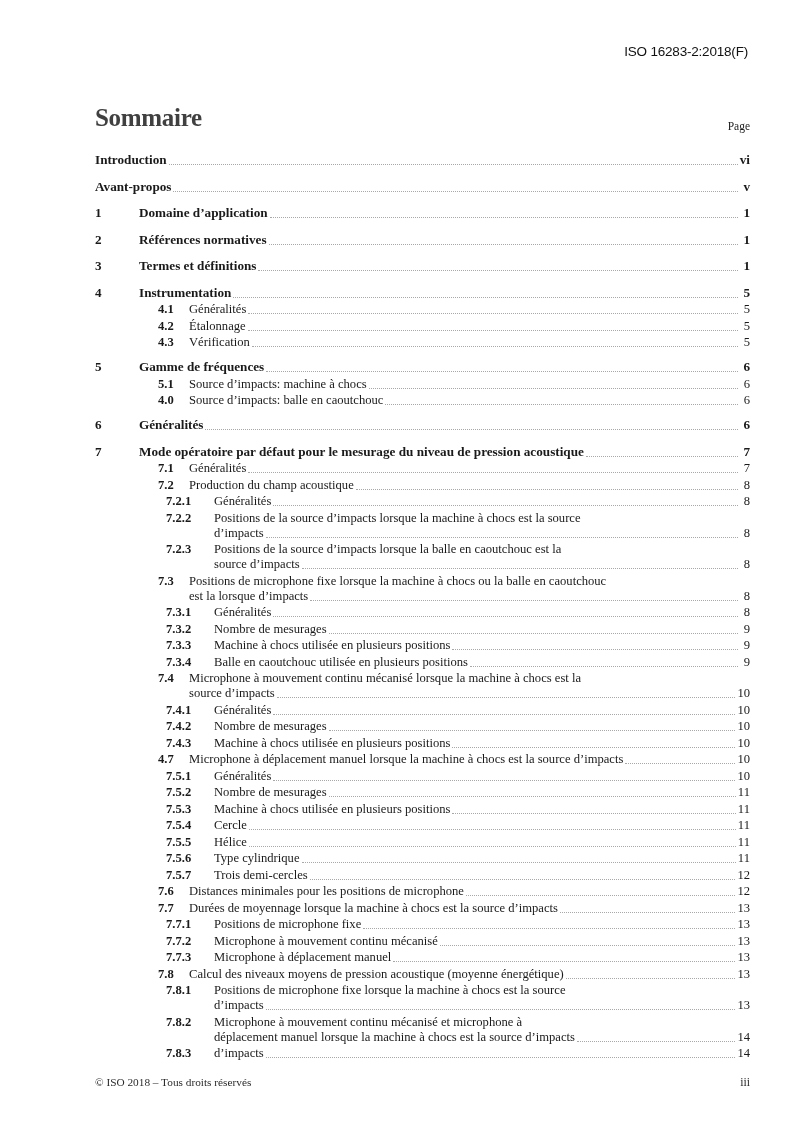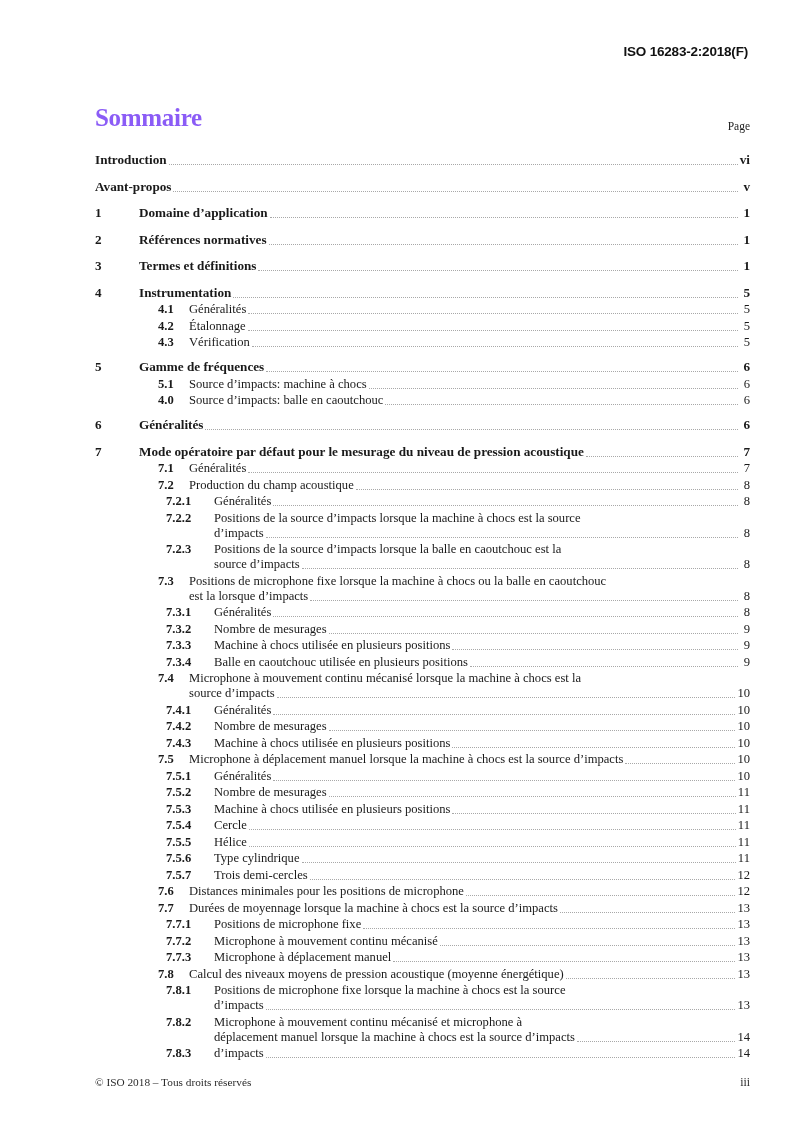--- a/index.html
+++ b/index.html
@@ -21,21 +21,21 @@
     width: 793px;
     height: 1122px;
   }
 
   
   .doc-header {
     position: absolute;
     top: 44px;
     right: 45px;
     font-family: "Liberation Sans", sans-serif;
-    font-weight: bold;
+    font-weight: normal;
     font-size: 13.5px;
     letter-spacing: -0.2px;
     color: #111111;
   }
 
   
   .title-row {
     position: absolute;
     left: 95px;
     right: 43px;
@@ -43,21 +43,21 @@
     height: 34px;
   }
   .doc-title {
     position: absolute;
     left: 0;
     top: 0;
     font-family: "Liberation Serif", serif;
     font-weight: bold;
     font-size: 25px;
     letter-spacing: -0.3px;
-    color: #8b5cf6;
+    color: #404040;
   }
   .page-word {
     position: absolute;
     right: 0;
     top: 16px;
     font-size: 11.5px;
     color: #1a1a1a;
   }
 
   
@@ -466,21 +466,21 @@
         <div class="toc-num">7.4.3</div>
         <div class="toc-body">
           <div class="ln">
             <span class="txt">Machine à chocs utilisée en plusieurs positions</span>
             <span class="lead"></span>
             <span class="pg">10</span>
           </div>
         </div>
       </div>
       <div class="toc-row lvl2">
-        <div class="toc-num">7.5</div>
+        <div class="toc-num">4.7</div>
         <div class="toc-body">
           <div class="ln">
             <span class="txt">Microphone à déplacement manuel lorsque la machine à chocs est la source d’impacts</span>
             <span class="lead"></span>
             <span class="pg">10</span>
           </div>
         </div>
       </div>
       <div class="toc-row lvl3">
         <div class="toc-num">7.5.1</div>

